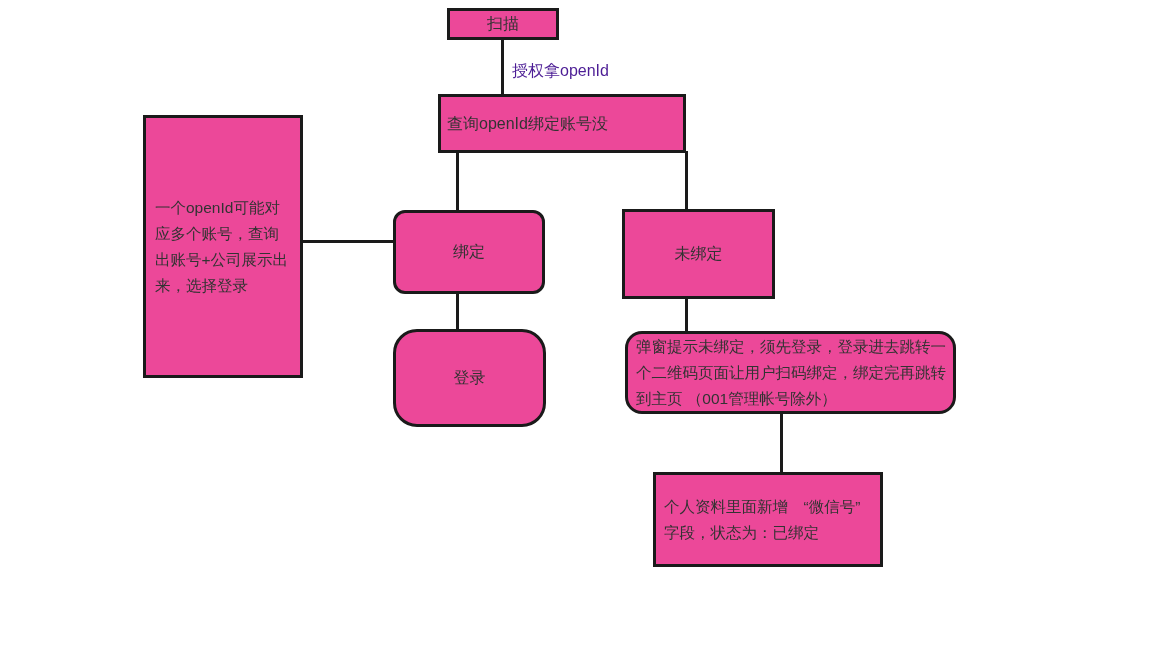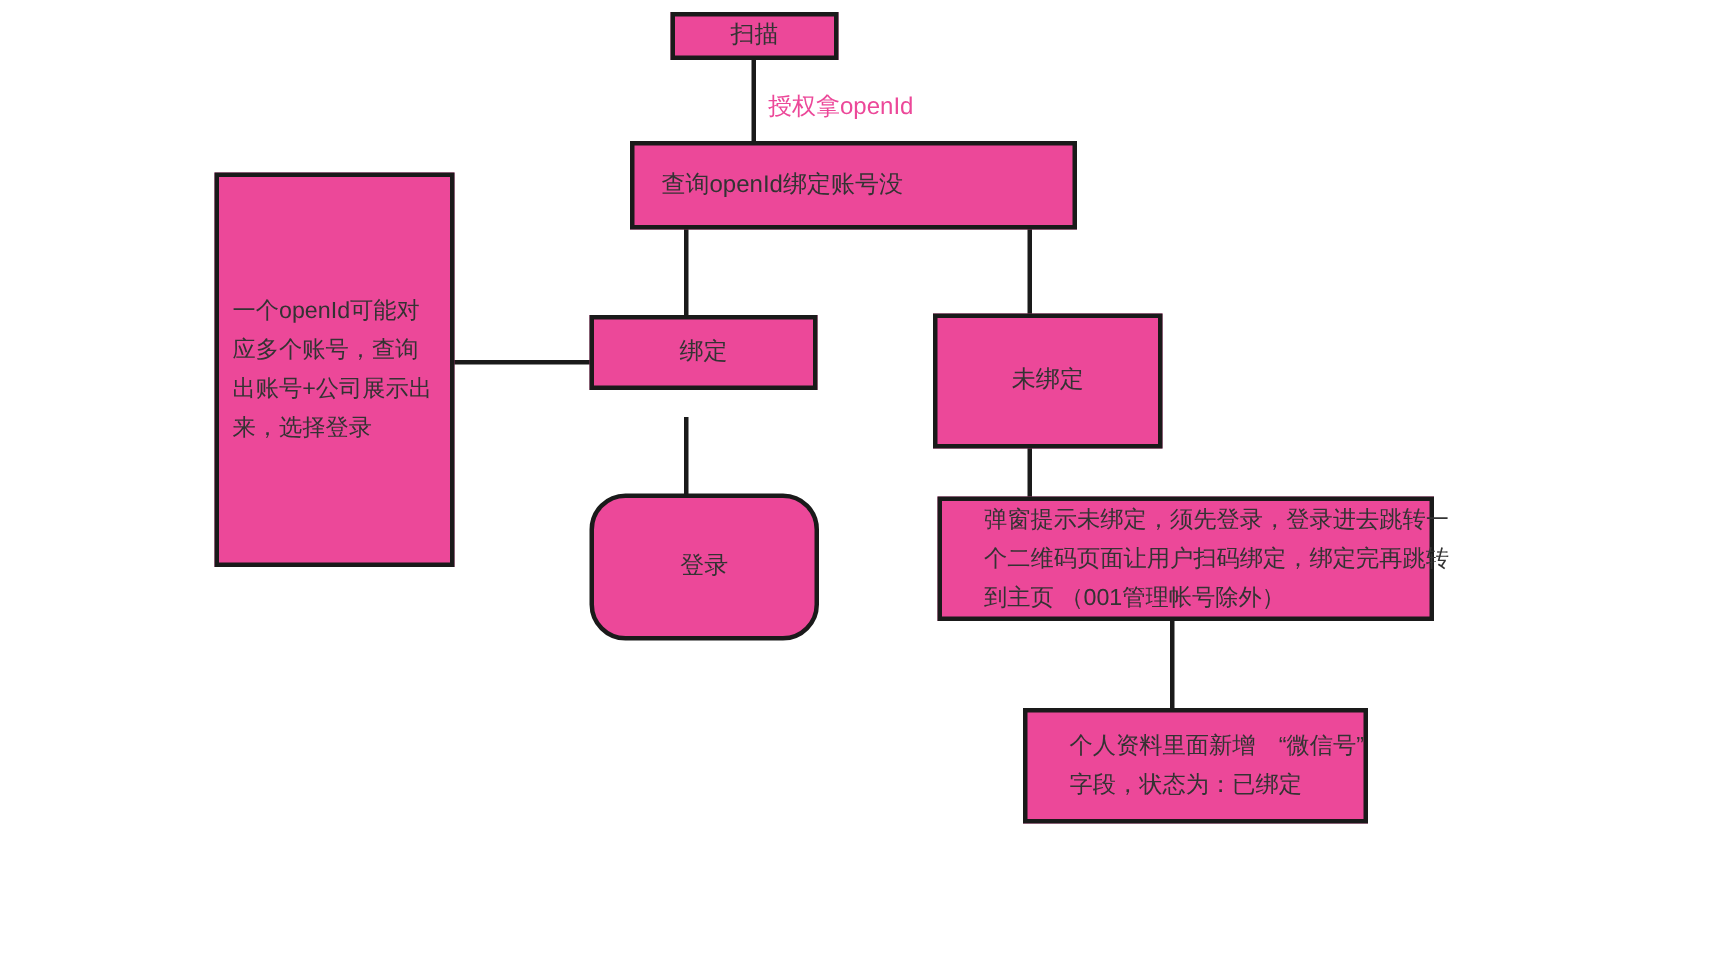--- a/index.html
+++ b/index.html
@@ -41,21 +41,21 @@
   .note .txt {
     font-size: 15.5px;
   }
   .line {
     position: absolute;
     background: #1a1a1a;
   }
   .edge-label {
     position: absolute;
     font-size: 16px;
-    color: #ec4899;
+    color: #4c1d95;
     white-space: pre;
   }
 </style>
 </head>
 <body>
 
 <div class="canvas">
 
   <div class="line" style="left:501px; top:40px;  width:3px;  height:56px;"></div>
   <div class="line" style="left:456px; top:151px; width:3px;  height:61px;"></div>
@@ -64,47 +64,47 @@
   <div class="line" style="left:456px; top:278px; width:3px;  height:53px;"></div>
   <div class="line" style="left:685px; top:276px; width:3px;  height:57px;"></div>
   <div class="line" style="left:780px; top:412px; width:3px;  height:62px;"></div>
 
   <div class="edge-label" style="left:512px; top:61px;">授权拿openId</div>
 
   <div class="box center" style="left:447px; top:8px; width:112px; height:32px;">
     <span class="txt">扫描</span>
   </div>
 
-  <div class="box leftalign" style="left:420px; top:94px; width:298px; height:59px; padding-left:18px;">
+  <div class="box leftalign" style="left:438px; top:94px; width:248px; height:59px; padding-left:6px;">
     <span class="txt">查询openId绑定账号没</span>
   </div>
 
   <div class="box leftalign note" style="left:143px; top:115px; width:160px; height:263px; padding-left:9px;">
     <span class="txt">一个openId可能对
 应多个账号，查询
 出账号+公司展示出
 来，选择登录</span>
   </div>
 
-  <div class="box center" style="left:393px; top:210px; width:152px; height:50px;">
+  <div class="box center" style="left:393px; top:210px; width:152px; height:84px;border-radius:12px;">
     <span class="txt">绑定</span>
   </div>
 
   <div class="box center" style="left:622px; top:209px; width:153px; height:90px;">
     <span class="txt">未绑定</span>
   </div>
 
   <div class="box center" style="left:393px; top:329px; width:153px; height:98px;border-radius:24px;">
     <span class="txt">登录</span>
   </div>
 
-  <div class="box leftalign note" style="left:625px; top:331px; width:331px; height:83px; padding-left:28px;">
+  <div class="box leftalign note" style="left:625px; top:331px; width:331px; height:83px; padding-left:8px;border-radius:17px;">
     <span class="txt">弹窗提示未绑定，须先登录，登录进去跳转一
 个二维码页面让用户扫码绑定，绑定完再跳转
 到主页 （001管理帐号除外）</span>
   </div>
 
-  <div class="box leftalign note" style="left:682px; top:472px; width:230px; height:77px; padding-left:28px;">
+  <div class="box leftalign note" style="left:653px; top:472px; width:230px; height:95px; padding-left:8px;">
     <span class="txt">个人资料里面新增　“微信号”
 字段，状态为：已绑定</span>
   </div>
 
 </div>
 
 </body></html>

